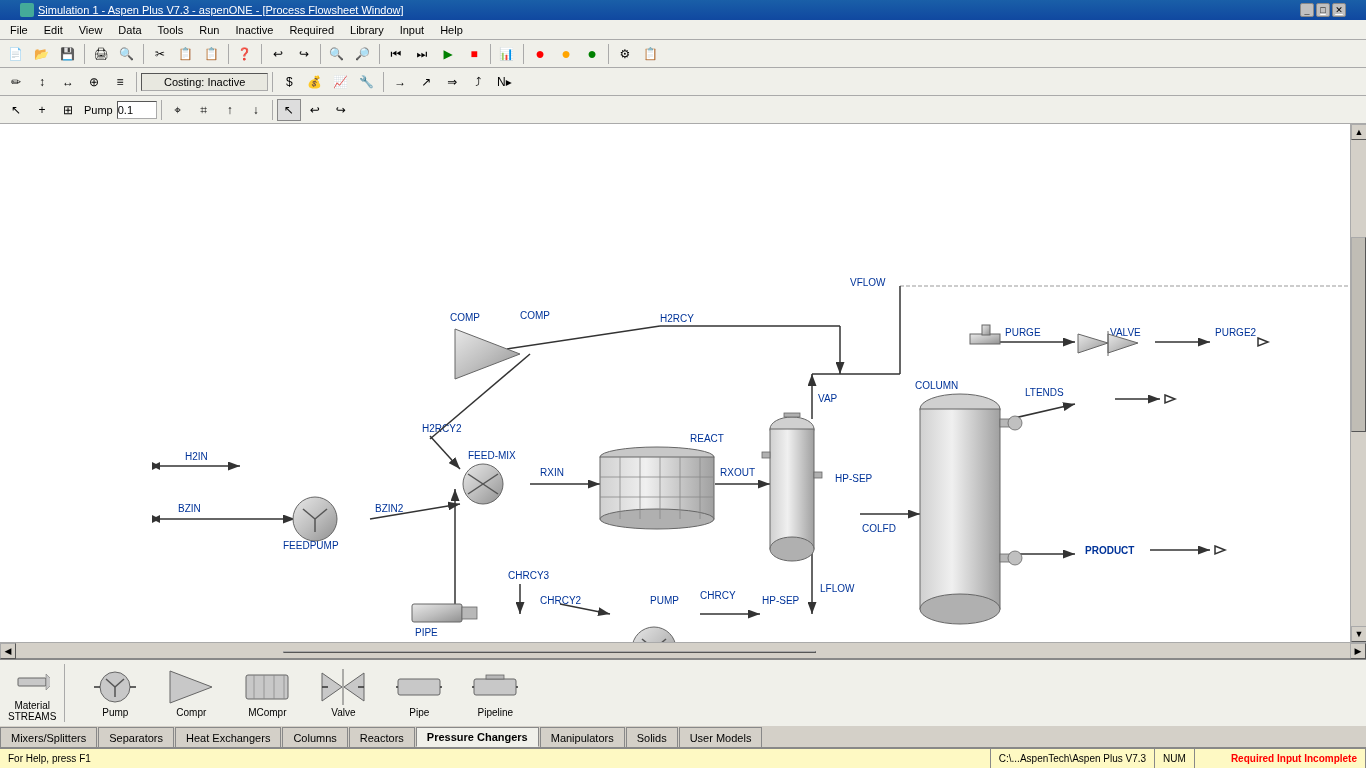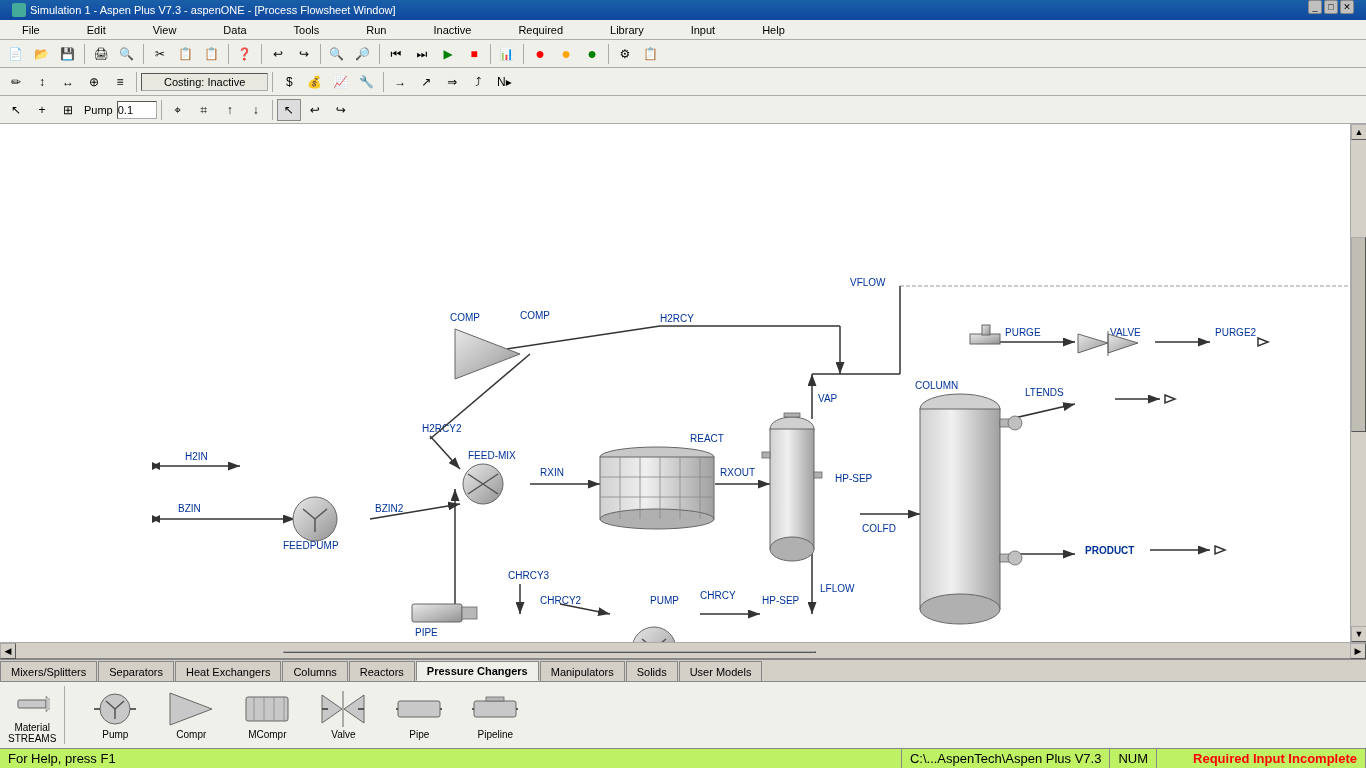--- a/index.html
+++ b/index.html
@@ -4,43 +4,44 @@
   <style>
     * { margin: 0; padding: 0; box-sizing: border-box; }
     body { font-family: 'Arial', sans-serif; font-size: 11px; background: #d4d0c8; width: 1366px; height: 768px; overflow: hidden; }
 
     
     #title-bar {
       background: linear-gradient(to bottom, #1a5fa8, #1048a0);
       color: white;
       height: 20px;
       display: flex;
-      padding: 0 12px;
+      align-items: center;
+      padding: 0 20px;
       font-size: 11px;
       justify-content: space-between;
+      text-decoration: underline;
     }
     #title-bar .title-text { display: flex; align-items: center; gap: 4px; }
     #title-bar .title-icon { width: 14px; height: 14px; background: #4a9; border-radius: 2px; }
     #title-bar .win-controls { display: flex; gap: 2px; }
     #title-bar .win-btn {
       width: 14px; height: 14px; border: 1px solid #888;
       border-radius: 2px; cursor: pointer; font-size: 9px;
       display: flex; align-items: center; justify-content: center;
       background: #c0c0c0; color: #000;
     }
 
     
     #menu-bar {
       background: #f0f0ea;
       height: 20px;
       display: flex;
       align-items: center;
       border-bottom: 1px solid #aaa;
-      padding: 0 14px;
-      gap: 31px;
+      padding: 0 2px;
     }
     .menu-item {
       padding: 2px 8px;
       cursor: pointer;
       font-size: 11px;
       color: #000;
     }
 
     
     #toolbar1 {
@@ -222,26 +223,26 @@
       cursor: pointer;
     }
     .streams-icon {
       width: 36px; height: 36px;
       display: flex; align-items: center; justify-content: center;
     }
     .streams-label { font-size: 10px; text-align: center; }
 
     
     #status-bar {
-      background: #bef264;
+      background: #fef9c3;
       height: 20px;
       display: flex;
       align-items: center;
       border-top: 1px solid #888;
-      font-size: 13px;
+      font-size: 10px;
     }
     .status-section {
       padding: 0 8px;
       border-right: 1px solid #888;
       height: 100%;
       display: flex; align-items: center;
     }
     .status-section.flex1 { flex: 1; }
     .status-required { color: red; font-weight: bold; margin-left: 28px; }
 
@@ -563,115 +564,115 @@
 
 <div id="bottom-scroll">
   <div class="hscroll-btn">◀</div>
   <div class="hscroll-track">
     <div class="hscroll-thumb"></div>
   </div>
   <div class="hscroll-btn">▶</div>
 </div>
 
 <div id="model-library">
+  <div id="model-content">
+
+    <div id="streams-panel">
+      <div class="streams-icon">
+        <svg width="36" height="36">
+          <rect x="4" y="14" width="28" height="8" fill="#c8c8c8" stroke="#666" stroke-width="1" rx="1"></rect>
+          <polygon points="32,10 40,18 32,26" fill="#c8c8c8" stroke="#666" stroke-width="0.5"></polygon>
+        </svg>
+      </div>
+      <div class="streams-label">Material<br>STREAMS</div>
+    </div>
+
+    <div class="model-item">
+      <div class="model-icon">
+        <svg width="46" height="36">
+          <circle cx="23" cy="18" r="15" fill="#c8c8c8" stroke="#666" stroke-width="1"></circle>
+          <line x1="14" y1="10" x2="23" y2="18" stroke="#555" stroke-width="1.5"></line>
+          <line x1="32" y1="10" x2="23" y2="18" stroke="#555" stroke-width="1.5"></line>
+          <line x1="23" y1="28" x2="23" y2="18" stroke="#555" stroke-width="1.5"></line>
+          <line x1="2" y1="18" x2="8" y2="18" stroke="#333" stroke-width="1.5"></line>
+          <line x1="38" y1="18" x2="44" y2="18" stroke="#333" stroke-width="1.5"></line>
+        </svg>
+      </div>
+      <div class="model-label">Pump</div>
+    </div>
+
+    <div class="model-item">
+      <div class="model-icon">
+        <svg width="46" height="36">
+          <polygon points="2,2 44,18 2,34" fill="#c8c8c8" stroke="#666" stroke-width="1"></polygon>
+        </svg>
+      </div>
+      <div class="model-label">Compr</div>
+    </div>
+
+    <div class="model-item">
+      <div class="model-icon">
+        <svg width="46" height="36">
+          <rect x="2" y="6" width="42" height="24" fill="#c8c8c8" stroke="#666" stroke-width="1" rx="2"></rect>
+          <line x1="10" y1="6" x2="10" y2="30" stroke="#888" stroke-width="0.8"></line>
+          <line x1="20" y1="6" x2="20" y2="30" stroke="#888" stroke-width="0.8"></line>
+          <line x1="30" y1="6" x2="30" y2="30" stroke="#888" stroke-width="0.8"></line>
+          <line x1="40" y1="6" x2="40" y2="30" stroke="#888" stroke-width="0.8"></line>
+        </svg>
+      </div>
+      <div class="model-label">MCompr</div>
+    </div>
+
+    <div class="model-item">
+      <div class="model-icon">
+        <svg width="46" height="36">
+          <polygon points="2,4 22,18 2,32" fill="#c8c8c8" stroke="#666" stroke-width="1"></polygon>
+          <polygon points="44,4 24,18 44,32" fill="#c8c8c8" stroke="#666" stroke-width="1"></polygon>
+          <line x1="23" y1="0" x2="23" y2="36" stroke="#666" stroke-width="1"></line>
+          <line x1="2" y1="18" x2="8" y2="18" stroke="#333" stroke-width="1.5"></line>
+          <line x1="38" y1="18" x2="44" y2="18" stroke="#333" stroke-width="1.5"></line>
+        </svg>
+      </div>
+      <div class="model-label">Valve</div>
+    </div>
+
+    <div class="model-item">
+      <div class="model-icon">
+        <svg width="46" height="36">
+          <rect x="2" y="10" width="42" height="16" fill="#c8c8c8" stroke="#666" stroke-width="1" rx="2"></rect>
+          <line x1="2" y1="18" x2="0" y2="18" stroke="#333" stroke-width="1.5"></line>
+          <line x1="44" y1="18" x2="46" y2="18" stroke="#333" stroke-width="1.5"></line>
+        </svg>
+      </div>
+      <div class="model-label">Pipe</div>
+    </div>
+
+    <div class="model-item">
+      <div class="model-icon">
+        <svg width="46" height="36">
+          <rect x="2" y="10" width="42" height="16" fill="#c8c8c8" stroke="#666" stroke-width="1" rx="2"></rect>
+          <rect x="14" y="6" width="18" height="4" fill="#b8b8b8" stroke="#666" stroke-width="0.8"></rect>
+          <line x1="2" y1="18" x2="0" y2="18" stroke="#333" stroke-width="1.5"></line>
+          <line x1="44" y1="18" x2="46" y2="18" stroke="#333" stroke-width="1.5"></line>
+        </svg>
+      </div>
+      <div class="model-label">Pipeline</div>
+    </div>
+  </div>
   <div id="model-tabs">
     <div class="model-tab">Mixers/Splitters</div>
     <div class="model-tab">Separators</div>
     <div class="model-tab">Heat Exchangers</div>
     <div class="model-tab">Columns</div>
     <div class="model-tab">Reactors</div>
     <div class="model-tab active">Pressure Changers</div>
     <div class="model-tab">Manipulators</div>
     <div class="model-tab">Solids</div>
     <div class="model-tab">User Models</div>
   </div>
-  <div id="model-content">
-
-    <div id="streams-panel">
-      <div class="streams-icon">
-        <svg width="36" height="36">
-          <rect x="4" y="14" width="28" height="8" fill="#c8c8c8" stroke="#666" stroke-width="1" rx="1"></rect>
-          <polygon points="32,10 40,18 32,26" fill="#c8c8c8" stroke="#666" stroke-width="0.5"></polygon>
-        </svg>
-      </div>
-      <div class="streams-label">Material<br>STREAMS</div>
-    </div>
-
-    <div class="model-item">
-      <div class="model-icon">
-        <svg width="46" height="36">
-          <circle cx="23" cy="18" r="15" fill="#c8c8c8" stroke="#666" stroke-width="1"></circle>
-          <line x1="14" y1="10" x2="23" y2="18" stroke="#555" stroke-width="1.5"></line>
-          <line x1="32" y1="10" x2="23" y2="18" stroke="#555" stroke-width="1.5"></line>
-          <line x1="23" y1="28" x2="23" y2="18" stroke="#555" stroke-width="1.5"></line>
-          <line x1="2" y1="18" x2="8" y2="18" stroke="#333" stroke-width="1.5"></line>
-          <line x1="38" y1="18" x2="44" y2="18" stroke="#333" stroke-width="1.5"></line>
-        </svg>
-      </div>
-      <div class="model-label">Pump</div>
-    </div>
-
-    <div class="model-item">
-      <div class="model-icon">
-        <svg width="46" height="36">
-          <polygon points="2,2 44,18 2,34" fill="#c8c8c8" stroke="#666" stroke-width="1"></polygon>
-        </svg>
-      </div>
-      <div class="model-label">Compr</div>
-    </div>
-
-    <div class="model-item">
-      <div class="model-icon">
-        <svg width="46" height="36">
-          <rect x="2" y="6" width="42" height="24" fill="#c8c8c8" stroke="#666" stroke-width="1" rx="2"></rect>
-          <line x1="10" y1="6" x2="10" y2="30" stroke="#888" stroke-width="0.8"></line>
-          <line x1="20" y1="6" x2="20" y2="30" stroke="#888" stroke-width="0.8"></line>
-          <line x1="30" y1="6" x2="30" y2="30" stroke="#888" stroke-width="0.8"></line>
-          <line x1="40" y1="6" x2="40" y2="30" stroke="#888" stroke-width="0.8"></line>
-        </svg>
-      </div>
-      <div class="model-label">MCompr</div>
-    </div>
-
-    <div class="model-item">
-      <div class="model-icon">
-        <svg width="46" height="36">
-          <polygon points="2,4 22,18 2,32" fill="#c8c8c8" stroke="#666" stroke-width="1"></polygon>
-          <polygon points="44,4 24,18 44,32" fill="#c8c8c8" stroke="#666" stroke-width="1"></polygon>
-          <line x1="23" y1="0" x2="23" y2="36" stroke="#666" stroke-width="1"></line>
-          <line x1="2" y1="18" x2="8" y2="18" stroke="#333" stroke-width="1.5"></line>
-          <line x1="38" y1="18" x2="44" y2="18" stroke="#333" stroke-width="1.5"></line>
-        </svg>
-      </div>
-      <div class="model-label">Valve</div>
-    </div>
-
-    <div class="model-item">
-      <div class="model-icon">
-        <svg width="46" height="36">
-          <rect x="2" y="10" width="42" height="16" fill="#c8c8c8" stroke="#666" stroke-width="1" rx="2"></rect>
-          <line x1="2" y1="18" x2="0" y2="18" stroke="#333" stroke-width="1.5"></line>
-          <line x1="44" y1="18" x2="46" y2="18" stroke="#333" stroke-width="1.5"></line>
-        </svg>
-      </div>
-      <div class="model-label">Pipe</div>
-    </div>
-
-    <div class="model-item">
-      <div class="model-icon">
-        <svg width="46" height="36">
-          <rect x="2" y="10" width="42" height="16" fill="#c8c8c8" stroke="#666" stroke-width="1" rx="2"></rect>
-          <rect x="14" y="6" width="18" height="4" fill="#b8b8b8" stroke="#666" stroke-width="0.8"></rect>
-          <line x1="2" y1="18" x2="0" y2="18" stroke="#333" stroke-width="1.5"></line>
-          <line x1="44" y1="18" x2="46" y2="18" stroke="#333" stroke-width="1.5"></line>
-        </svg>
-      </div>
-      <div class="model-label">Pipeline</div>
-    </div>
-  </div>
 </div>
 
 <div id="status-bar">
   <div class="status-section flex1">
     <span>For Help, press F1</span>
   </div>
   <div class="status-section">
     <span>C:\...AspenTech\Aspen Plus V7.3</span>
   </div>
   <div class="status-section">

